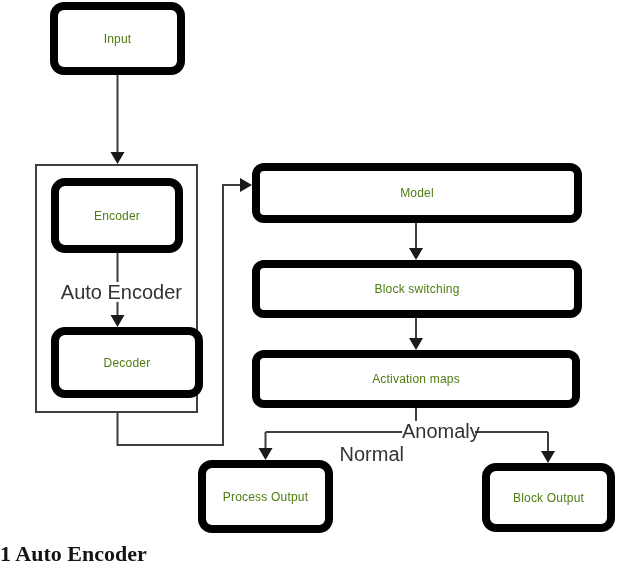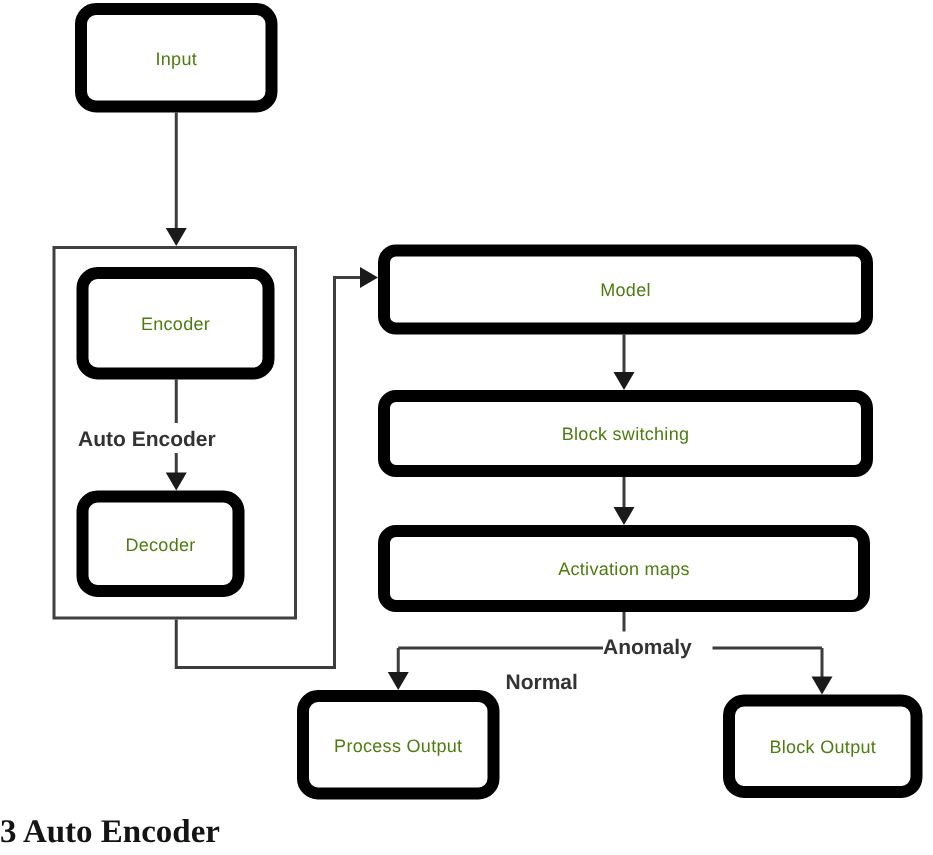--- a/index.html
+++ b/index.html
@@ -51,35 +51,34 @@
     position: absolute;
     z-index: 2;
     box-sizing: border-box;
     background: transparent;
     border: 2px solid #404040;
     left: 35px; top: 164px; width: 163px; height: 249px;
   }
   
   #input-node            { left: 50px;  top: 2px;   width: 135px; height: 73px; }
   #encoder-node          { left: 51px;  top: 178px; width: 132px; height: 75px; z-index: 3; }
-  #decoder-node          { left: 51px;  top: 327px; width: 112px; height: 71px; z-index: 3; text-align: right; }
+  #decoder-node          { left: 51px;  top: 327px; width: 152px; height: 71px; z-index: 3; text-align: right; }
   #model-node            { left: 252px; top: 163px; width: 330px; height: 60px; }
   #block-switching-node  { left: 252px; top: 260px; width: 330px; height: 58px; }
   #activation-maps-node  { left: 252px; top: 350px; width: 328px; height: 58px; }
   #process-output-node   { left: 198px; top: 460px; width: 135px; height: 73px; }
   #block-output-node     { left: 482px; top: 463px; width: 133px; height: 69px; text-align: center; }
   .edge-label {
     position: absolute;
     z-index: 3;
     background: #ffffff;
     color: #333333;
-    font-size: 14px;
-    text-align: left;
+    font-size: 20px;
+    text-align: right;
     line-height: 20px;
-    font-weight: bold;
   }
   #auto-encoder-label { left: 52px;  top: 282px; width: 130px; }
   #normal-label       { left: 337px; top: 421px; width: 67px; margin-top: 23px;  }
   #anomaly-label      { left: 402px; top: 421px; width: 73px;  }
   #figure-caption {
     position: absolute;
     z-index: 2;
     left: 0;
     top: 541px;
     font-family: "Liberation Serif", "DejaVu Serif", serif;
@@ -138,15 +137,15 @@
   <div class="node wide" id="block-switching-node">Block switching</div>
 
   <div class="edge-label" id="normal-label">Normal</div>
 
   <div class="edge-label" id="anomaly-label">Anomaly</div>
 
   <div class="node" id="process-output-node">Process Output</div>
 
   <div class="node" id="block-output-node">Block Output</div>
 
-  <div id="figure-caption">3 Auto Encoder</div>
+  <div id="figure-caption">1 Auto Encoder</div>
 
 </div>
 
 </body></html>

